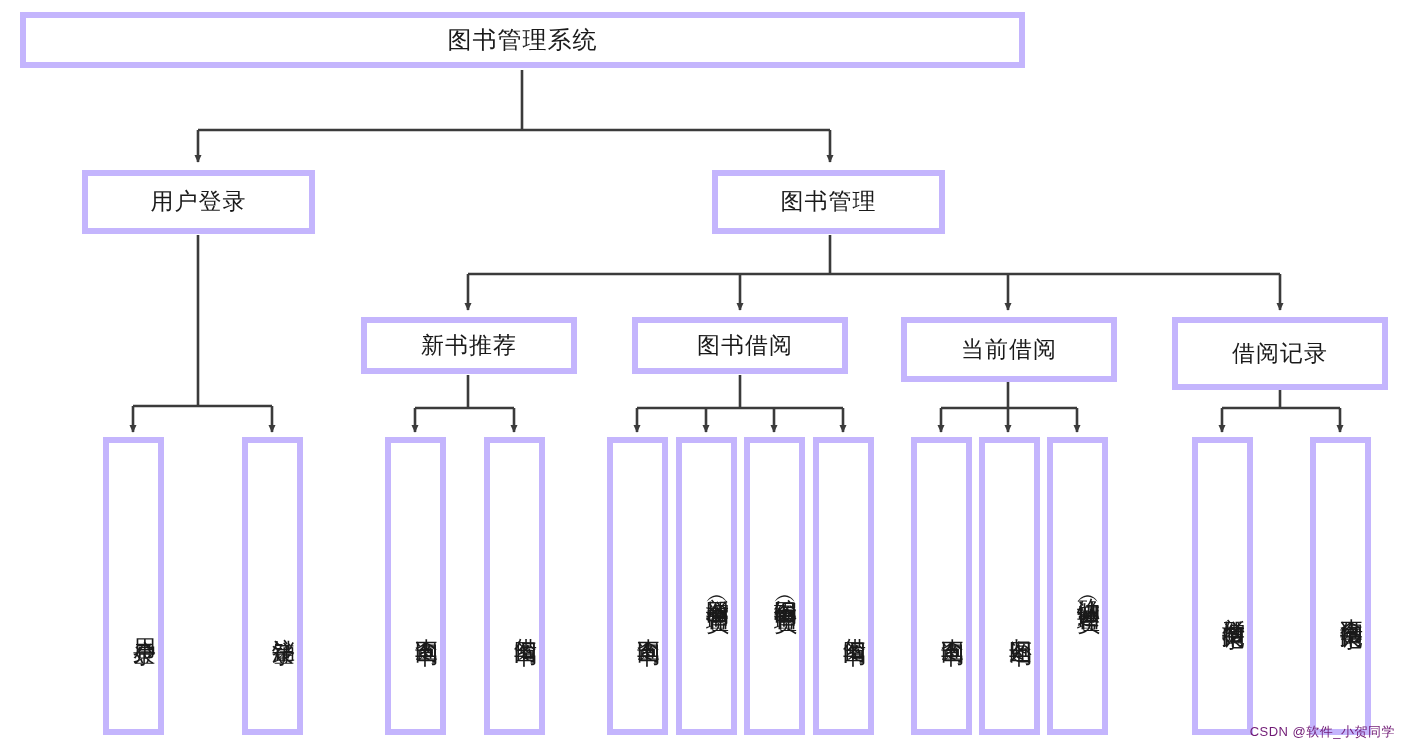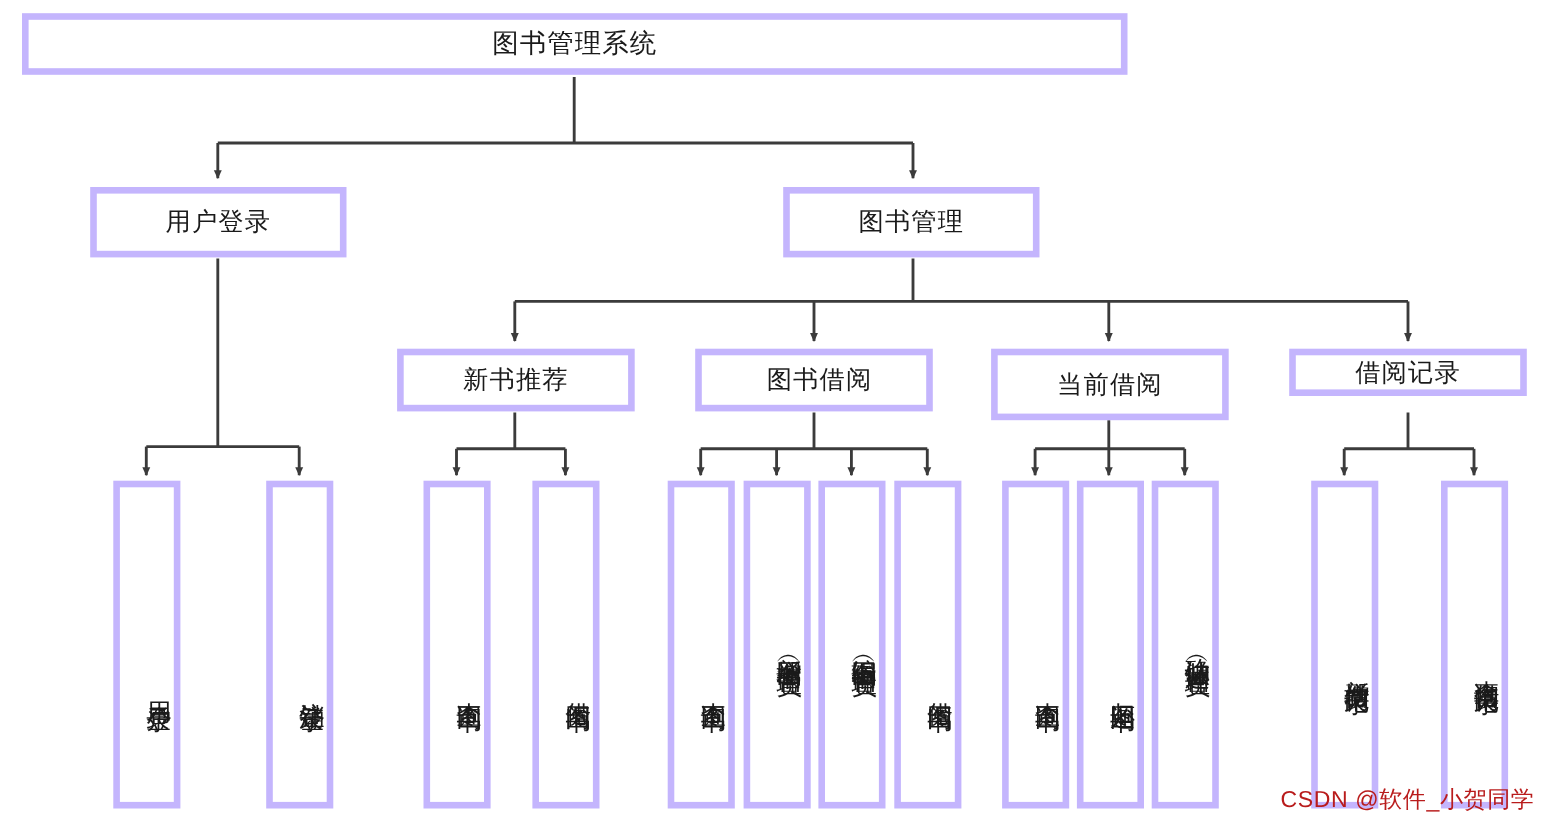--- a/index.html
+++ b/index.html
@@ -57,22 +57,22 @@
     writing-mode: vertical-rl;
     text-orientation: upright;
   }
   .node-title {
     font-size: 24px;
   }
   .watermark {
     position: absolute;
     right: 10px;
     bottom: 6px;
-    font-size: 21px;
-    color: #b91c1c;
+    font-size: 13px;
+    color: #701a75;
     letter-spacing: 0.5px;
     white-space: nowrap;
     user-select: none;
   }
 </style>
 </head>
 <body>
 
 <div id="canvas">
 
@@ -139,21 +139,21 @@
 
   <div class="node node-h" style="left:712px; top:170px; width:233px; height:64px;">
     <span>图书管理</span>
   </div>
   <div class="node node-h" style="left:632px; top:317px; width:216px; height:57px;padding-left:10px;">
     <span>图书借阅</span>
   </div>
   <div class="node node-h" style="left:901px; top:317px; width:216px; height:65px;">
     <span>当前借阅</span>
   </div>
-  <div class="node node-h" style="left:1172px; top:317px; width:216px; height:43px;">
+  <div class="node node-h" style="left:1172px; top:317px; width:216px; height:73px;">
     <span>借阅记录</span>
   </div>
 
   <div class="node node-v" style="left:103px; top:437px; width:61px; height:298px; padding-top:76px;">
     <span>用户登录</span>
   </div>
   <div class="node node-v" style="left:242px; top:437px; width:61px; height:298px; padding-top:76px;">
     <span>注销登录</span>
   </div>
 

